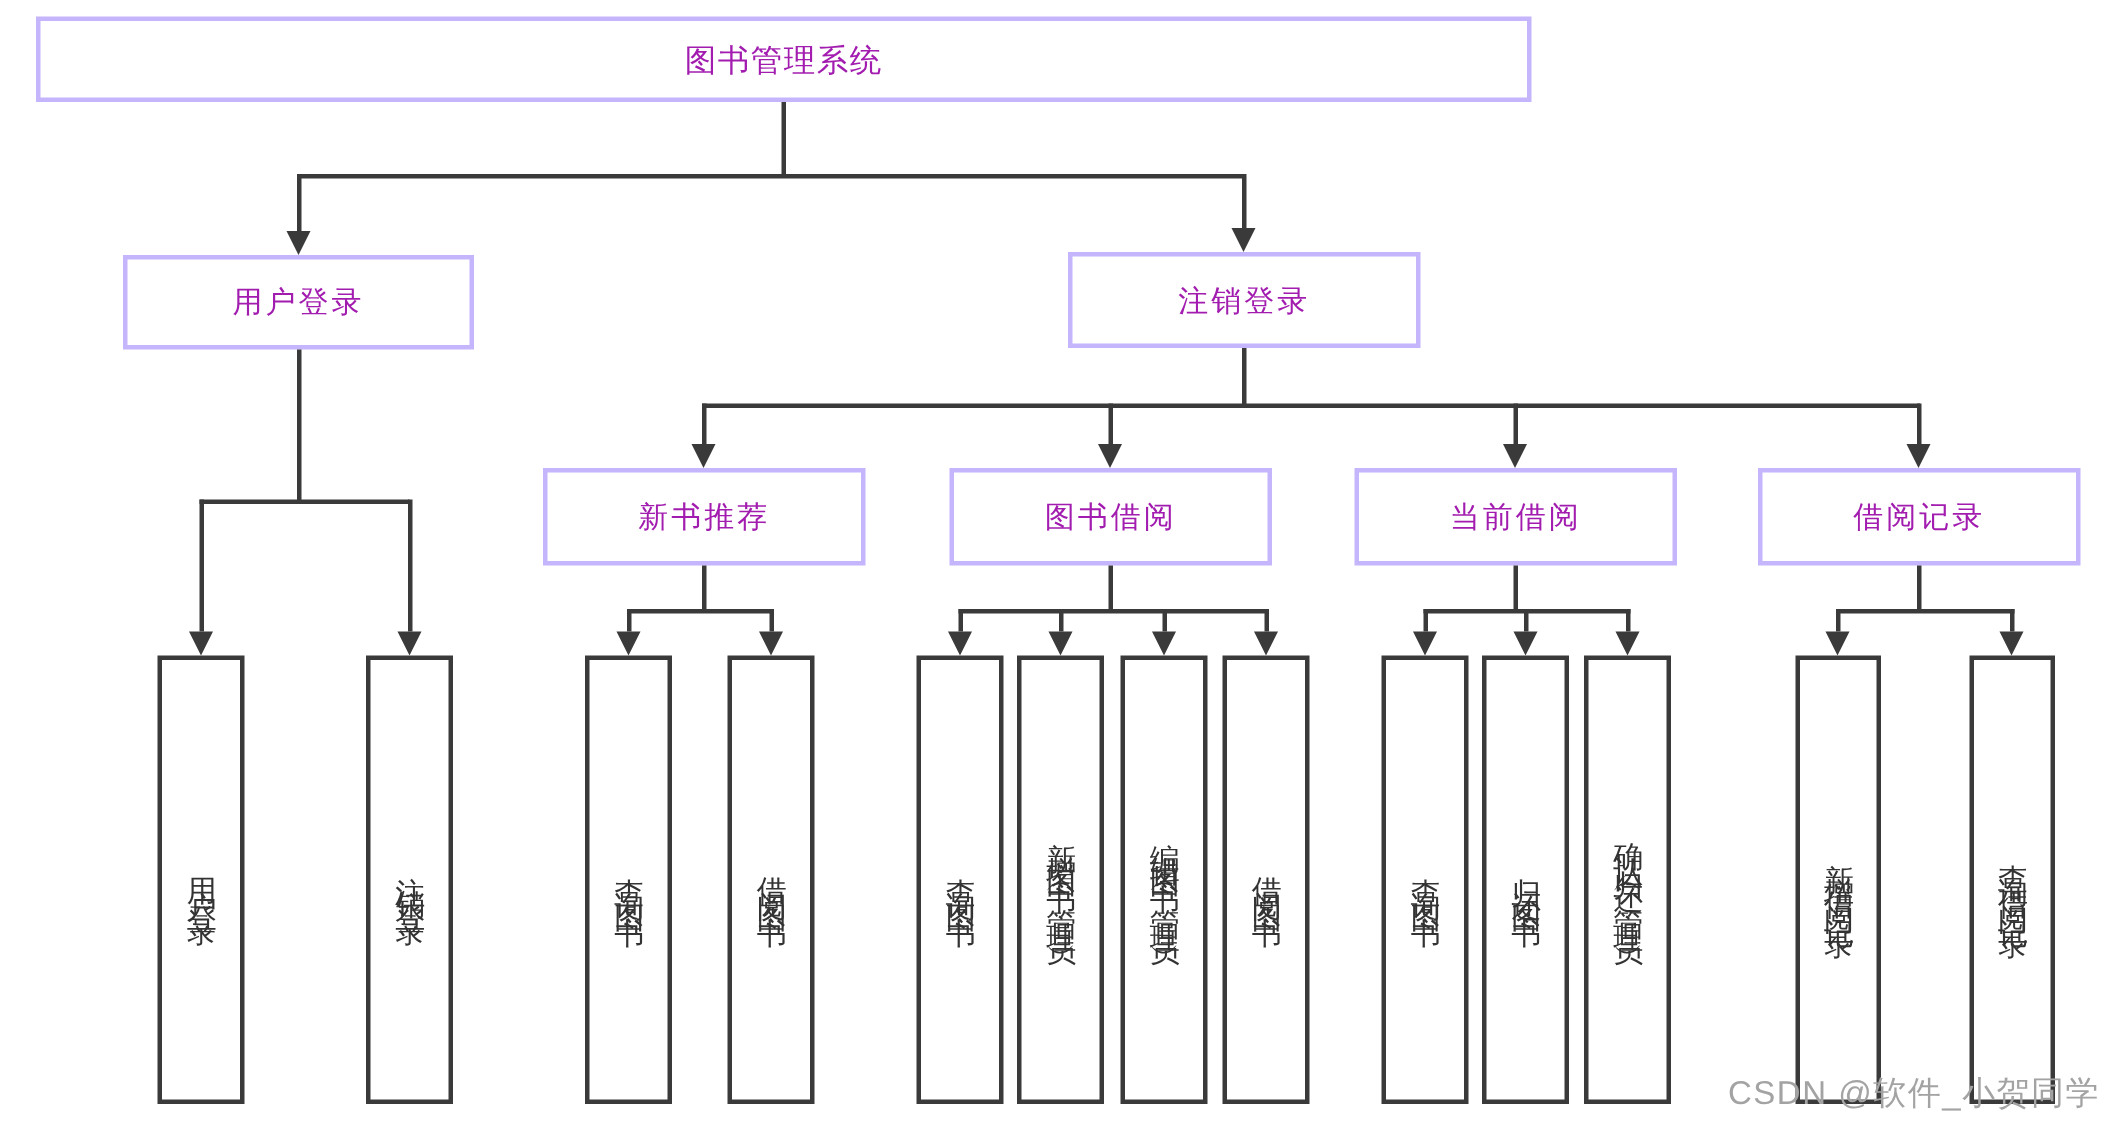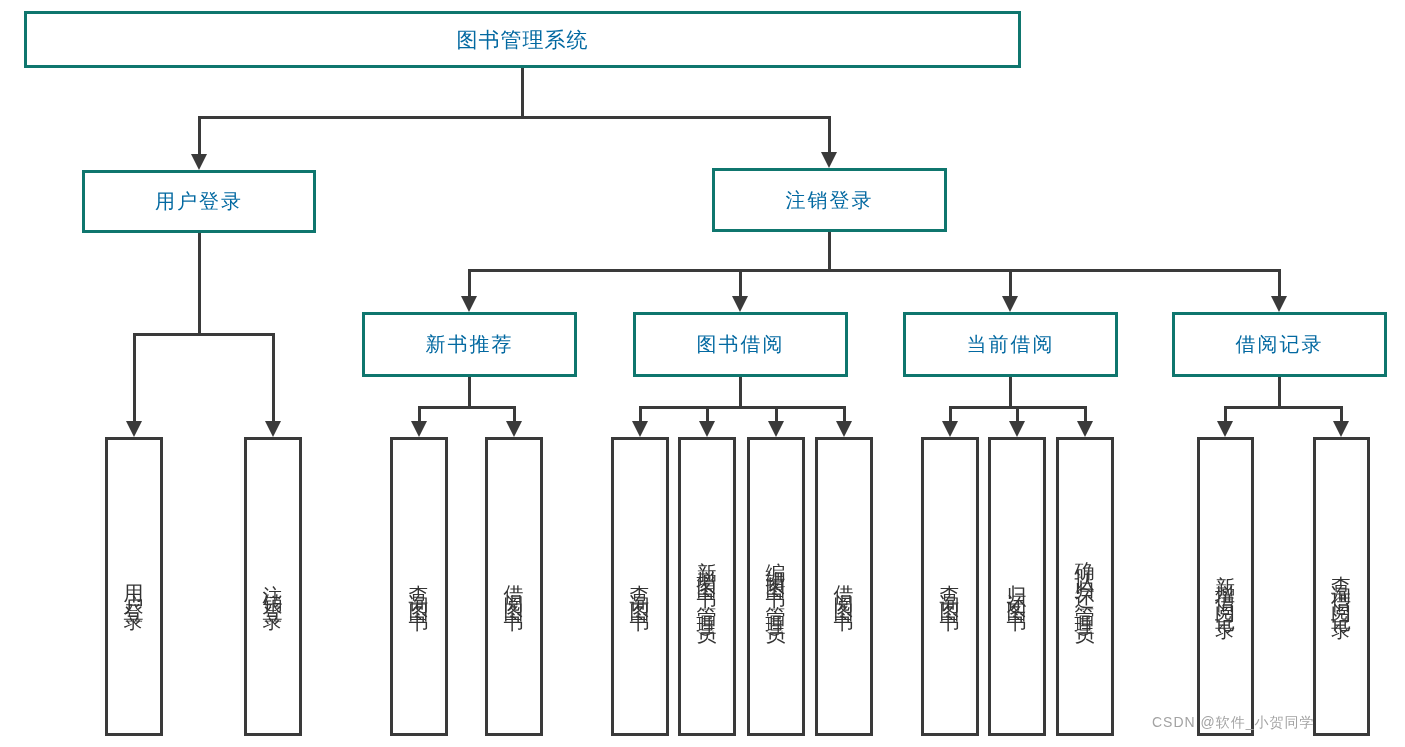--- a/index.html
+++ b/index.html
@@ -7,23 +7,23 @@
     position:relative;
     width:1405px;height:747px;
     background:#ffffff;
     font-family:"Liberation Sans","DejaVu Sans",sans-serif;
     overflow:hidden;
   }
   .node{
     position:absolute;
     box-sizing:border-box;
     background:#ffffff;
-    border:3px solid #0f766e;
+    border:3px solid #c4b5fd;
     display:flex;align-items:center;justify-content:center;
-    color:#0369a1;
+    color:#a21caf;
     font-size:20px;
   }
   .node.hbox{letter-spacing:2px;}
   .node.root{font-size:21px;letter-spacing:1px;}
   .leaf{
     position:absolute;
     box-sizing:border-box;
     background:#ffffff;
     border:3px solid #3a3a3a;
     display:flex;align-items:center;justify-content:center;
@@ -40,21 +40,21 @@
   .lh{position:absolute;height:3px;background:#3a3a3a;}
   .arrow{
     position:absolute;width:0;height:0;
     border-left:8px solid transparent;
     border-right:8px solid transparent;
     border-top:16px solid #3a3a3a;
   }
   .watermark{
     position:absolute;
     left:1152px;top:714px;
-    font-size:14px;
+    font-size:22px;
     color:#a3a3a3;
     letter-spacing:1px;
     z-index:5;
     white-space:nowrap;
   }
 </style>
 </head>
 <body>
 
 <div id="canvas">

